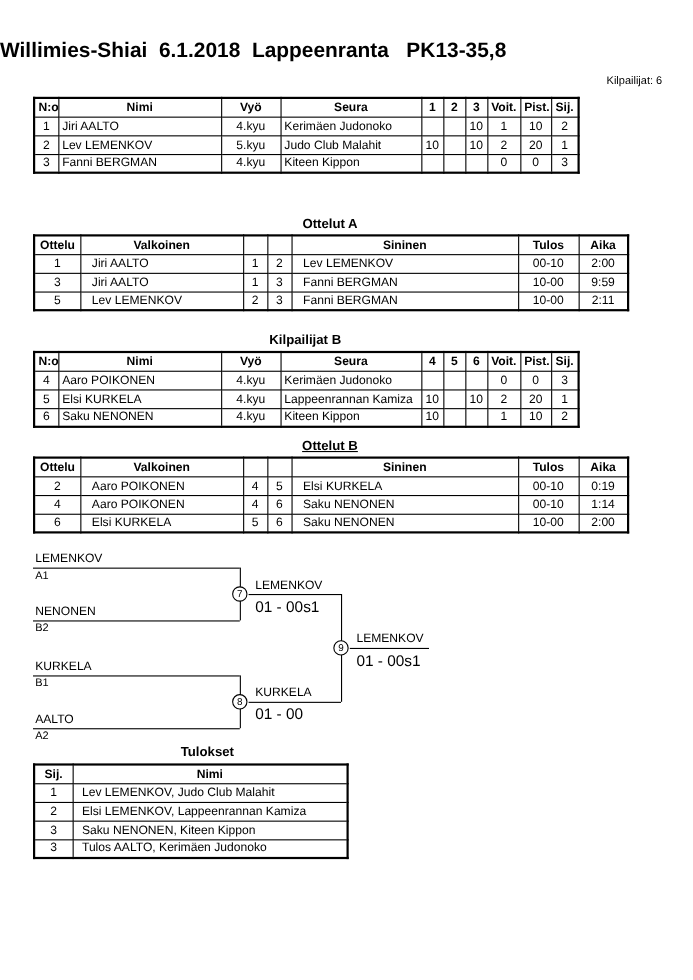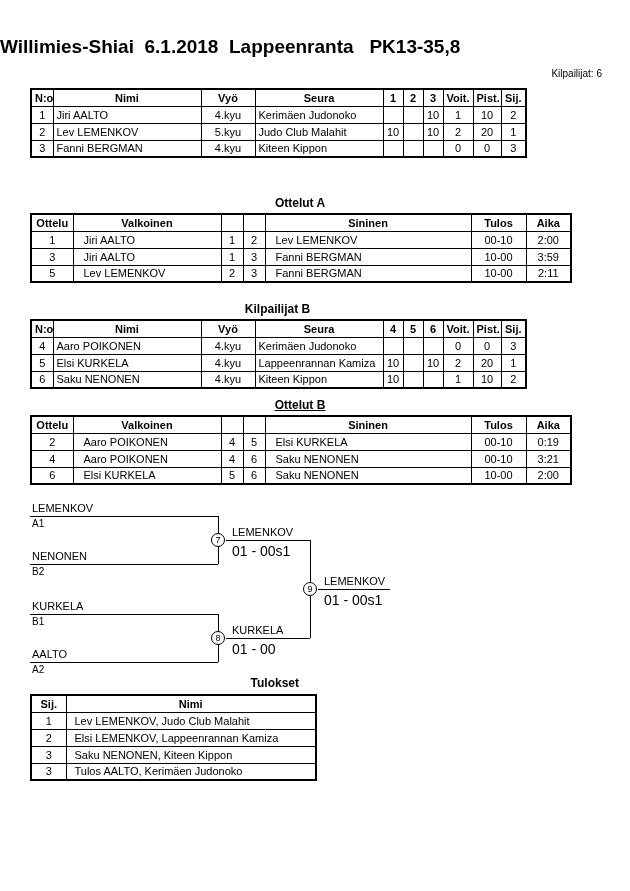--- a/index.html
+++ b/index.html
@@ -9,21 +9,21 @@
 
   .title { position:absolute; top:36px; left:0; width:100%; 
            font-size:19px; font-weight:bold; white-space:pre; }
   .comp-count { position:absolute; top:68px; right:28px; font-size:10px; }
 
   .sec-heading { position:absolute; font-size:12px; font-weight:bold; text-align:center; }
   .h-poolA   { left:30px; top:70px;  width:495px; }
   .h-matchA  { left:30px; top:196px; width:540px; }
   .h-poolB   { left:30px; top:302px; width:495px; }
   .h-matchB  { left:30px; top:398px; width:540px;text-decoration:underline; }
-  .h-results { left:14px; top:676px; width:285px;text-align:right; }
+  .h-results { left:46px; top:676px; width:285px; }
 
   table.sheet-table { position:absolute; border-collapse:collapse; table-layout:fixed;
                       background:#fff; border:2px solid #000; }
   .sheet-table th, .sheet-table td { border:1px solid #000; font-size:11px; height:17px;
                       padding:0 3px; overflow:hidden; white-space:nowrap; text-align:center; }
   .sheet-table th { font-weight:bold; }
 
   .tbl-poolA   { left:30px; top:88px;  width:495px; }
   .tbl-matchA  { left:30px; top:213px; width:540px; }
   .tbl-poolB   { left:30px; top:319px; width:495px; }
@@ -152,21 +152,21 @@
           <td>00-10</td>
           <td>2:00</td>
         </tr>
         <tr>
           <td>3</td>
           <td>Jiri AALTO</td>
           <td>1</td>
           <td>3</td>
           <td>Fanni BERGMAN</td>
           <td>10-00</td>
-          <td>3:59</td>
+          <td>9:59</td>
         </tr>
         <tr>
           <td>5</td>
           <td>Lev LEMENKOV</td>
           <td>2</td>
           <td>3</td>
           <td>Fanni BERGMAN</td>
           <td>10-00</td>
           <td>2:11</td>
         </tr>
@@ -273,21 +273,21 @@
           <td>00-10</td>
           <td>0:19</td>
         </tr>
         <tr>
           <td>4</td>
           <td>Aaro POIKONEN</td>
           <td>4</td>
           <td>6</td>
           <td>Saku NENONEN</td>
           <td>00-10</td>
-          <td>3:21</td>
+          <td>1:14</td>
         </tr>
         <tr>
           <td>6</td>
           <td>Elsi KURKELA</td>
           <td>5</td>
           <td>6</td>
           <td>Saku NENONEN</td>
           <td>10-00</td>
           <td>2:00</td>
         </tr>

